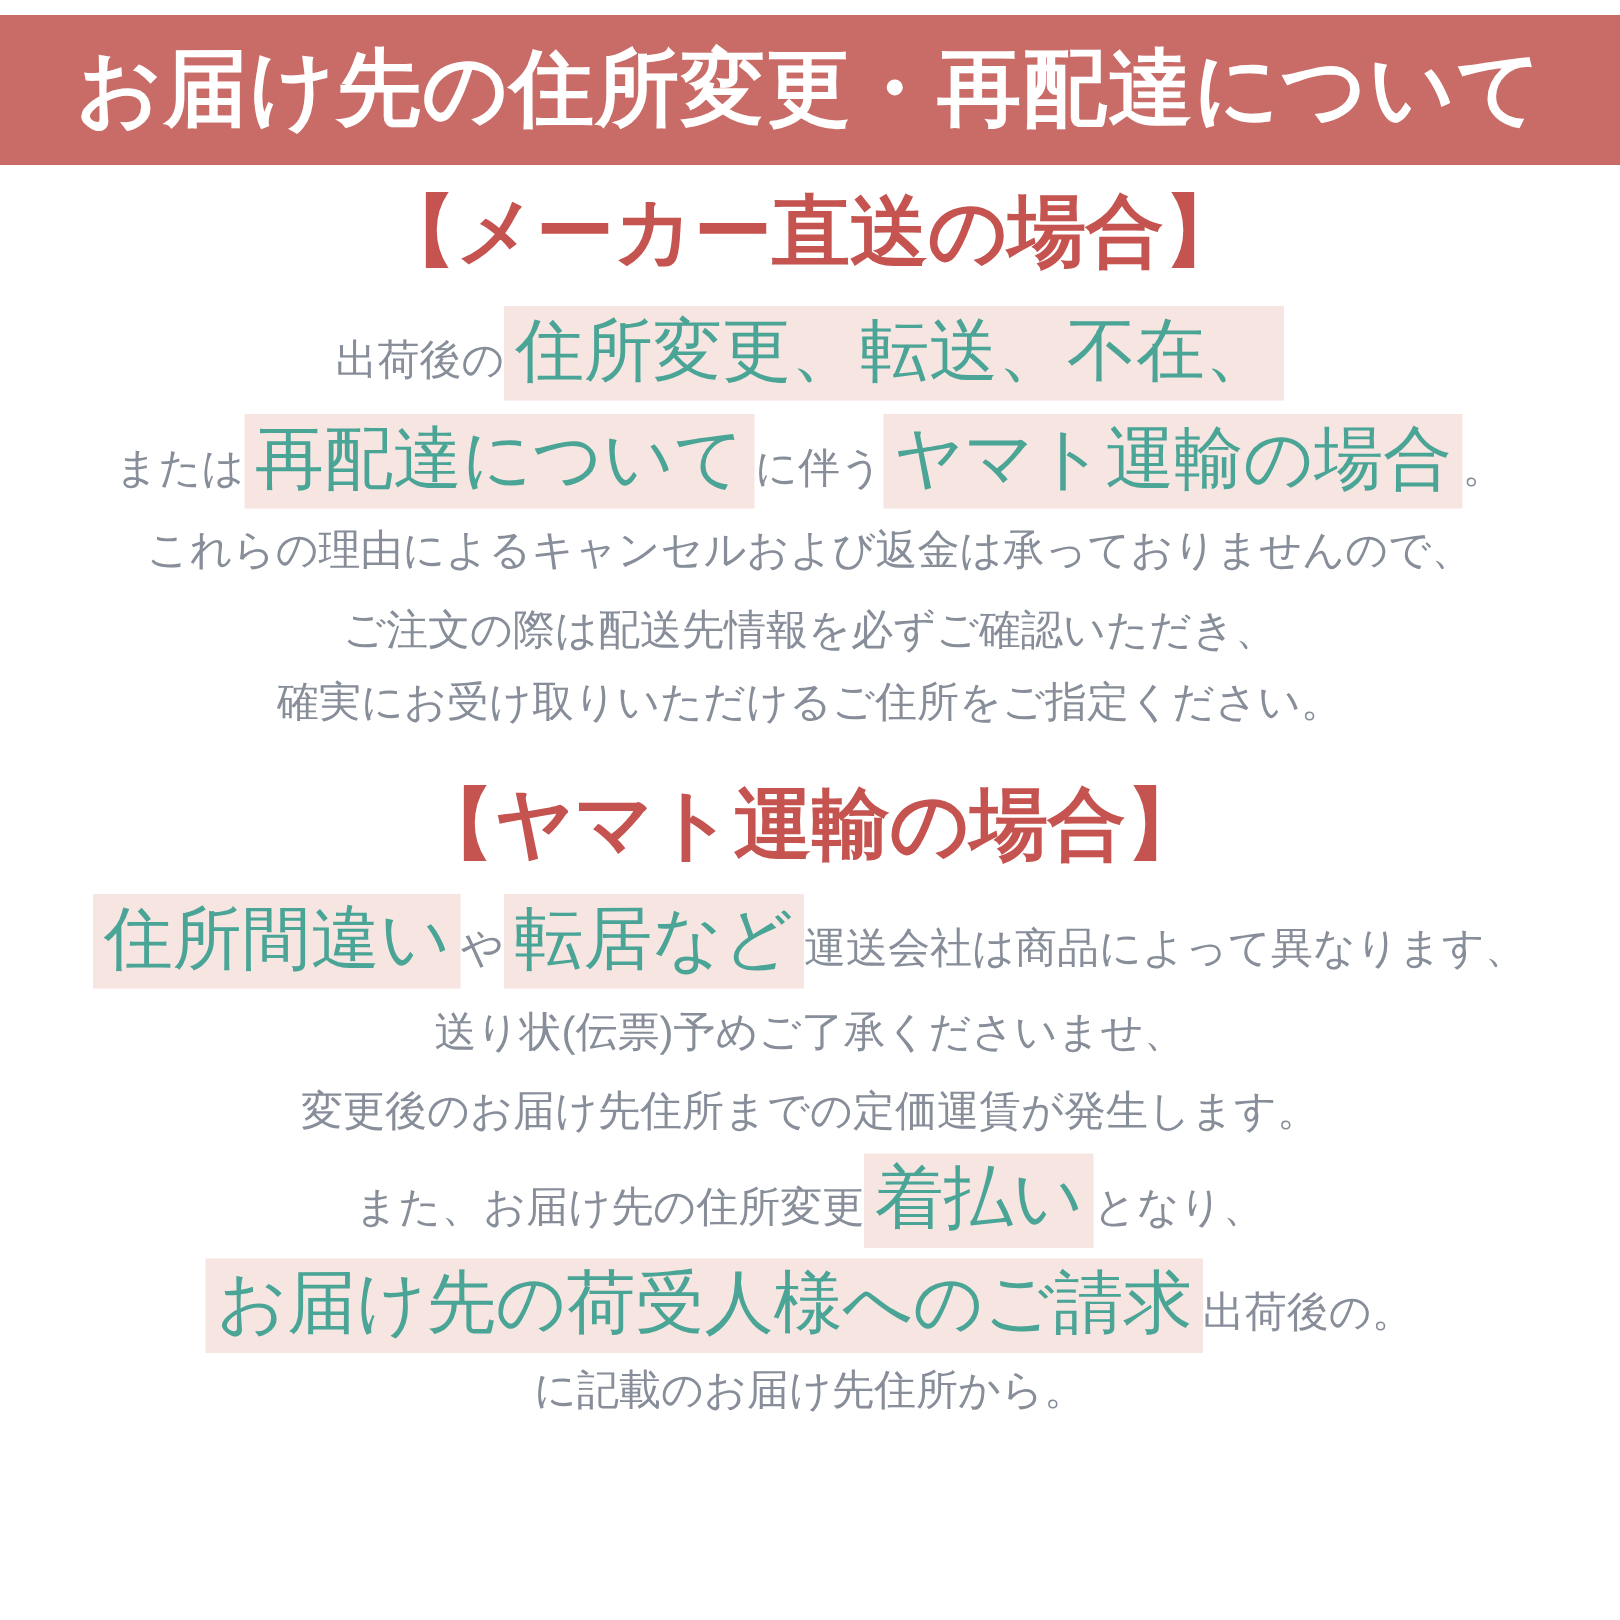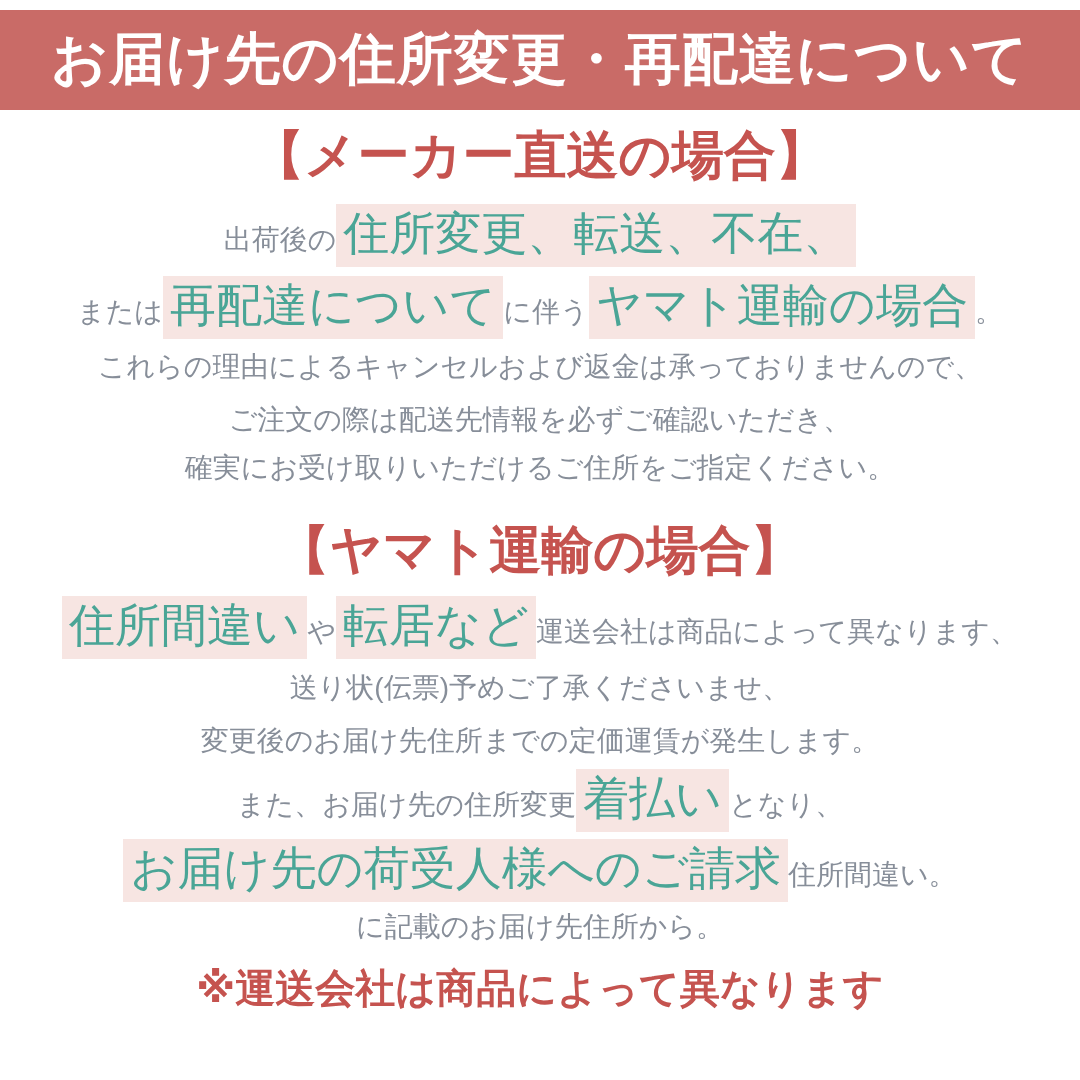--- a/index.html
+++ b/index.html
@@ -98,20 +98,19 @@
         <div class="line line-2"><span class="seg-txt">これらの理由によるキャンセルおよび返金は承っておりませんので、</span></div>
         <div class="line line-3"><span class="seg-txt">ご注文の際は配送先情報を必ずご確認いただき、</span></div>
         <div class="line line-4"><span class="seg-txt">確実にお受け取りいただけるご住所をご指定ください。</span></div>
       </div>
       <div class="section sec-2">
         <div class="section-heading">【ヤマト運輸の場合】</div>
         <div class="line line-0"><span class="seg-hl">住所間違い</span><span class="seg-txt">や</span><span class="seg-hl">転居など</span><span class="seg-txt">運送会社は商品によって異なります、</span></div>
         <div class="line line-1"><span class="seg-txt">送り状(伝票)予めご了承くださいませ、</span></div>
         <div class="line line-2"><span class="seg-txt">変更後のお届け先住所までの定価運賃が発生します。</span></div>
         <div class="line line-3"><span class="seg-txt">また、お届け先の住所変更</span><span class="seg-hl">着払い</span><span class="seg-txt">となり、</span></div>
-        <div class="line line-4"><span class="seg-hl">お届け先の荷受人様へのご請求</span><span class="seg-txt">住所間違い。</span></div>
+        <div class="line line-4"><span class="seg-hl">お届け先の荷受人様へのご請求</span><span class="seg-txt">出荷後の。</span></div>
         <div class="line line-5"><span class="seg-txt">に記載のお届け先住所から。</span></div>
       </div>
     </div>
 
-  <div class="footnote">※運送会社は商品によって異なります</div>
 
 </div>
 
 </body></html>

